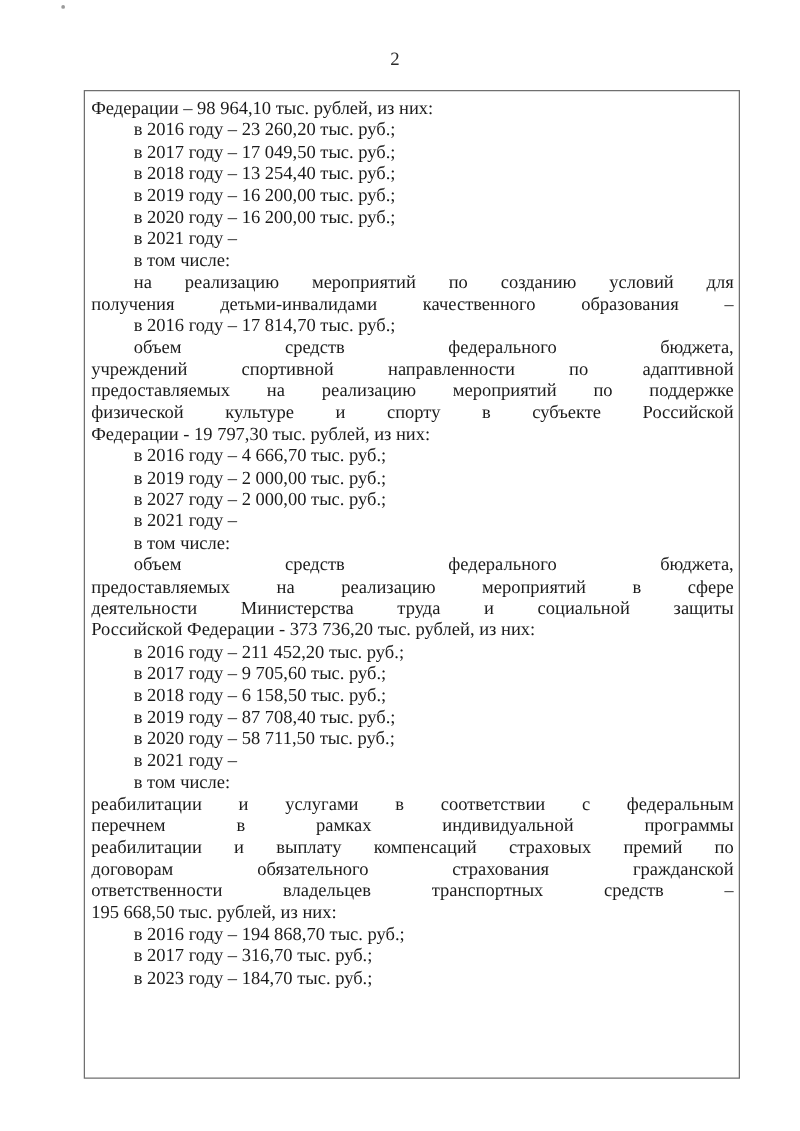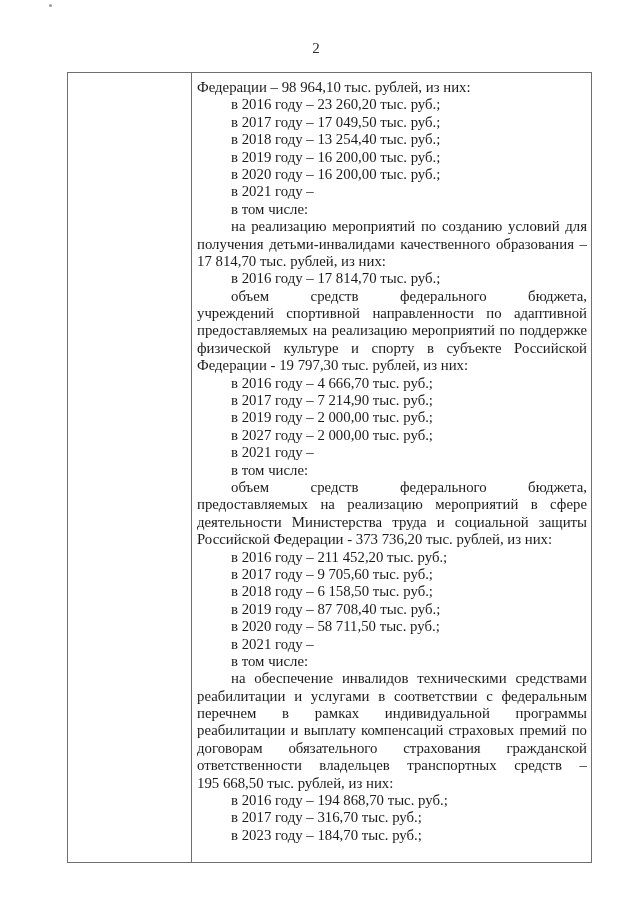--- a/index.html
+++ b/index.html
@@ -36,20 +36,21 @@
   }
   .doc-table {
     position: absolute;
     top: 72px;
     left: 67px;
     width: 525px;
     height: 791px;
     box-sizing: border-box;
     border: 1px solid #6f6f6f;
     display: flex;
+    flex-direction: column;
   }
   .cell-empty {
     width: 124px;
     box-sizing: border-box;
     border-right: 1px solid #6f6f6f;
   }
   .cell-text {
     flex: 1;
     box-sizing: border-box;
     padding: 6px 4px 0 5px;
@@ -81,45 +82,42 @@
         <div class="line">Федерации – 98 964,10 тыс. рублей, из них:</div>
         <div class="line ind">в 2016 году – 23 260,20 тыс. руб.;</div>
         <div class="line ind">в 2017 году – 17 049,50 тыс. руб.;</div>
         <div class="line ind">в 2018 году – 13 254,40 тыс. руб.;</div>
         <div class="line ind">в 2019 году – 16 200,00 тыс. руб.;</div>
         <div class="line ind">в 2020 году – 16 200,00 тыс. руб.;</div>
         <div class="line ind">в 2021 году –</div>
         <div class="line ind">в том числе:</div>
         <div class="line ind just">на реализацию мероприятий по созданию условий для</div>
         <div class="line just">получения детьми-инвалидами качественного образования –</div>
-        <div class="line">17 814,70 тыс. рублей, из них:</div>
         <div class="line ind">в 2016 году – 17 814,70 тыс. руб.;</div>
         <div class="line ind just">объем средств федерального бюджета,</div>
         <div class="line just">учреждений спортивной направленности по адаптивной</div>
         <div class="line just">предоставляемых на реализацию мероприятий по поддержке</div>
         <div class="line just">физической культуре и спорту в субъекте Российской</div>
         <div class="line">Федерации - 19 797,30 тыс. рублей, из них:</div>
         <div class="line ind">в 2016 году – 4 666,70 тыс. руб.;</div>
-        <div class="line ind">в 2017 году – 7 214,90 тыс. руб.;</div>
         <div class="line ind">в 2019 году – 2 000,00 тыс. руб.;</div>
         <div class="line ind">в 2027 году – 2 000,00 тыс. руб.;</div>
         <div class="line ind">в 2021 году –</div>
         <div class="line ind">в том числе:</div>
         <div class="line ind just">объем средств федерального бюджета,</div>
         <div class="line just">предоставляемых на реализацию мероприятий в сфере</div>
         <div class="line just">деятельности Министерства труда и социальной защиты</div>
         <div class="line">Российской Федерации - 373 736,20 тыс. рублей, из них:</div>
         <div class="line ind">в 2016 году – 211 452,20 тыс. руб.;</div>
         <div class="line ind">в 2017 году – 9 705,60 тыс. руб.;</div>
         <div class="line ind">в 2018 году – 6 158,50 тыс. руб.;</div>
         <div class="line ind">в 2019 году – 87 708,40 тыс. руб.;</div>
         <div class="line ind">в 2020 году – 58 711,50 тыс. руб.;</div>
         <div class="line ind">в 2021 году –</div>
         <div class="line ind">в том числе:</div>
-        <div class="line ind just">на обеспечение инвалидов техническими средствами</div>
         <div class="line just">реабилитации и услугами в соответствии с федеральным</div>
         <div class="line just">перечнем в рамках индивидуальной программы</div>
         <div class="line just">реабилитации и выплату компенсаций страховых премий по</div>
         <div class="line just">договорам обязательного страхования гражданской</div>
         <div class="line just">ответственности владельцев транспортных средств –</div>
         <div class="line">195 668,50 тыс. рублей, из них:</div>
         <div class="line ind">в 2016 году – 194 868,70 тыс. руб.;</div>
         <div class="line ind">в 2017 году – 316,70 тыс. руб.;</div>
         <div class="line ind">в 2023 году – 184,70 тыс. руб.;</div>
       </div>

